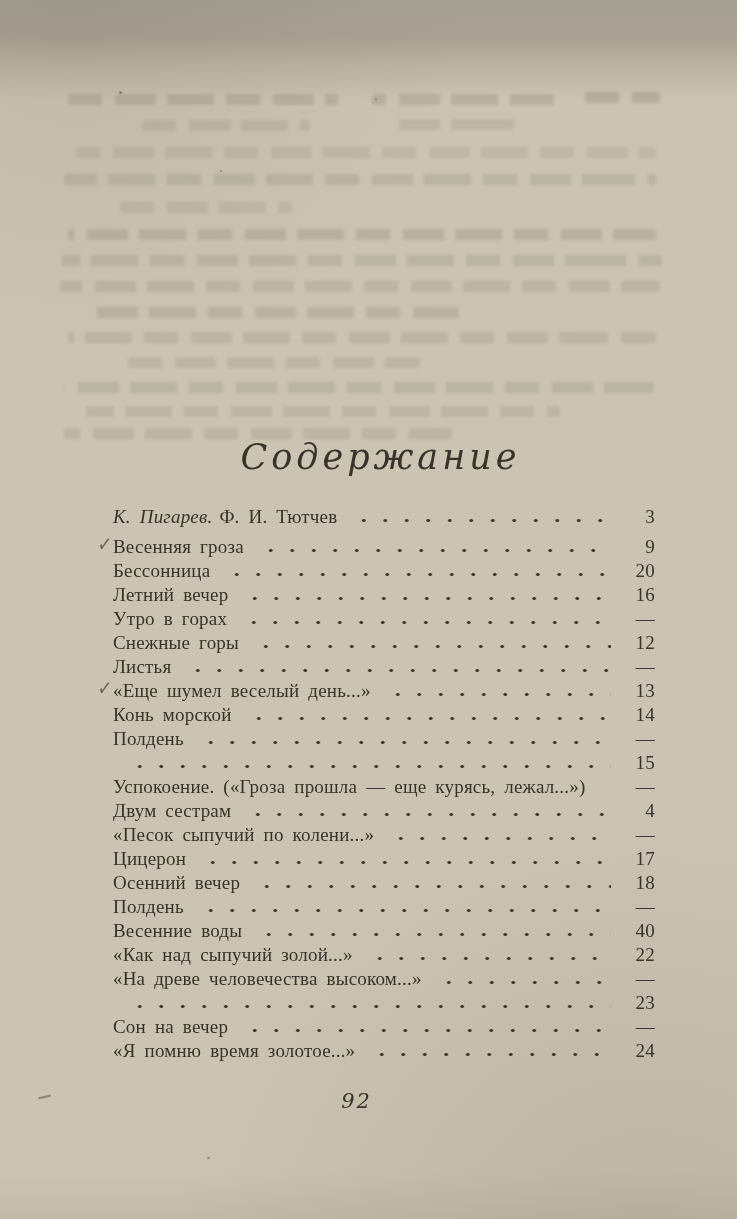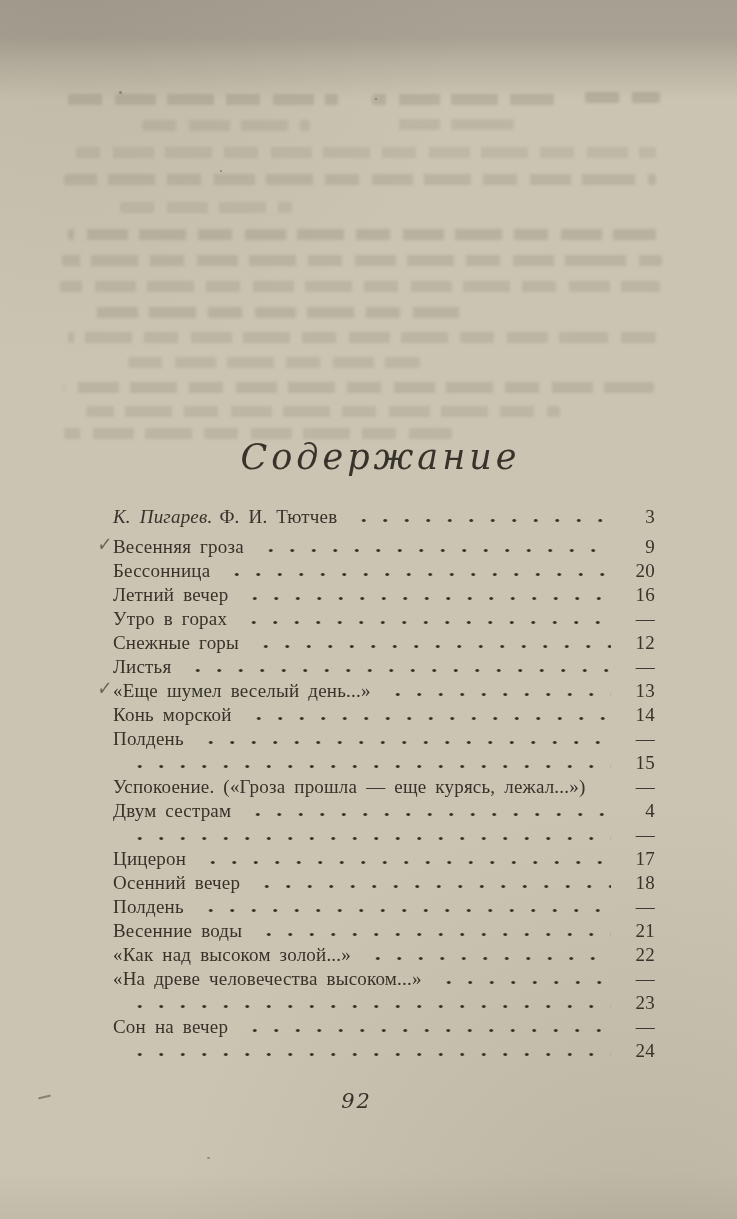--- a/index.html
+++ b/index.html
@@ -190,20 +190,21 @@
     <span class="toc-page">—</span>
   </div>
       <div class="toc-row">
 
     <span class="toc-title"><span class="tt">Двум сестрам</span></span>
     <span class="leader"></span>
     <span class="toc-page">4</span>
   </div>
       <div class="toc-row">
 
+    <span class="toc-title"><span class="tt">«Песок сыпучий по колени...»</span></span>
     <span class="leader"></span>
     <span class="toc-page">—</span>
   </div>
       <div class="toc-row">
 
     <span class="toc-title"><span class="tt">Цицерон</span></span>
     <span class="leader"></span>
     <span class="toc-page">17</span>
   </div>
       <div class="toc-row">
@@ -215,25 +216,25 @@
       <div class="toc-row">
 
     <span class="toc-title"><span class="tt">Полдень</span></span>
     <span class="leader"></span>
     <span class="toc-page">—</span>
   </div>
       <div class="toc-row">
 
     <span class="toc-title"><span class="tt">Весенние воды</span></span>
     <span class="leader"></span>
-    <span class="toc-page">21</span>
-  </div>
-      <div class="toc-row">
-
-    <span class="toc-title"><span class="tt">«Как над высоком золой...»</span></span>
+    <span class="toc-page">40</span>
+  </div>
+      <div class="toc-row">
+
+    <span class="toc-title"><span class="tt">«Как над сыпучий золой...»</span></span>
     <span class="leader"></span>
     <span class="toc-page">22</span>
   </div>
       <div class="toc-row">
 
     <span class="toc-title"><span class="tt">«На древе человечества высоком...»</span></span>
     <span class="leader"></span>
     <span class="toc-page">—</span>
   </div>
       <div class="toc-row">
@@ -242,19 +243,20 @@
     <span class="toc-page">23</span>
   </div>
       <div class="toc-row">
 
     <span class="toc-title"><span class="tt">Сон на вечер</span></span>
     <span class="leader"></span>
     <span class="toc-page">—</span>
   </div>
       <div class="toc-row">
 
+    <span class="toc-title"><span class="tt">«Я помню время золотое...»</span></span>
     <span class="leader"></span>
     <span class="toc-page">24</span>
   </div>
     </div>
 
   <div class="folio">92</div>
 </div>
 
 </body></html>

